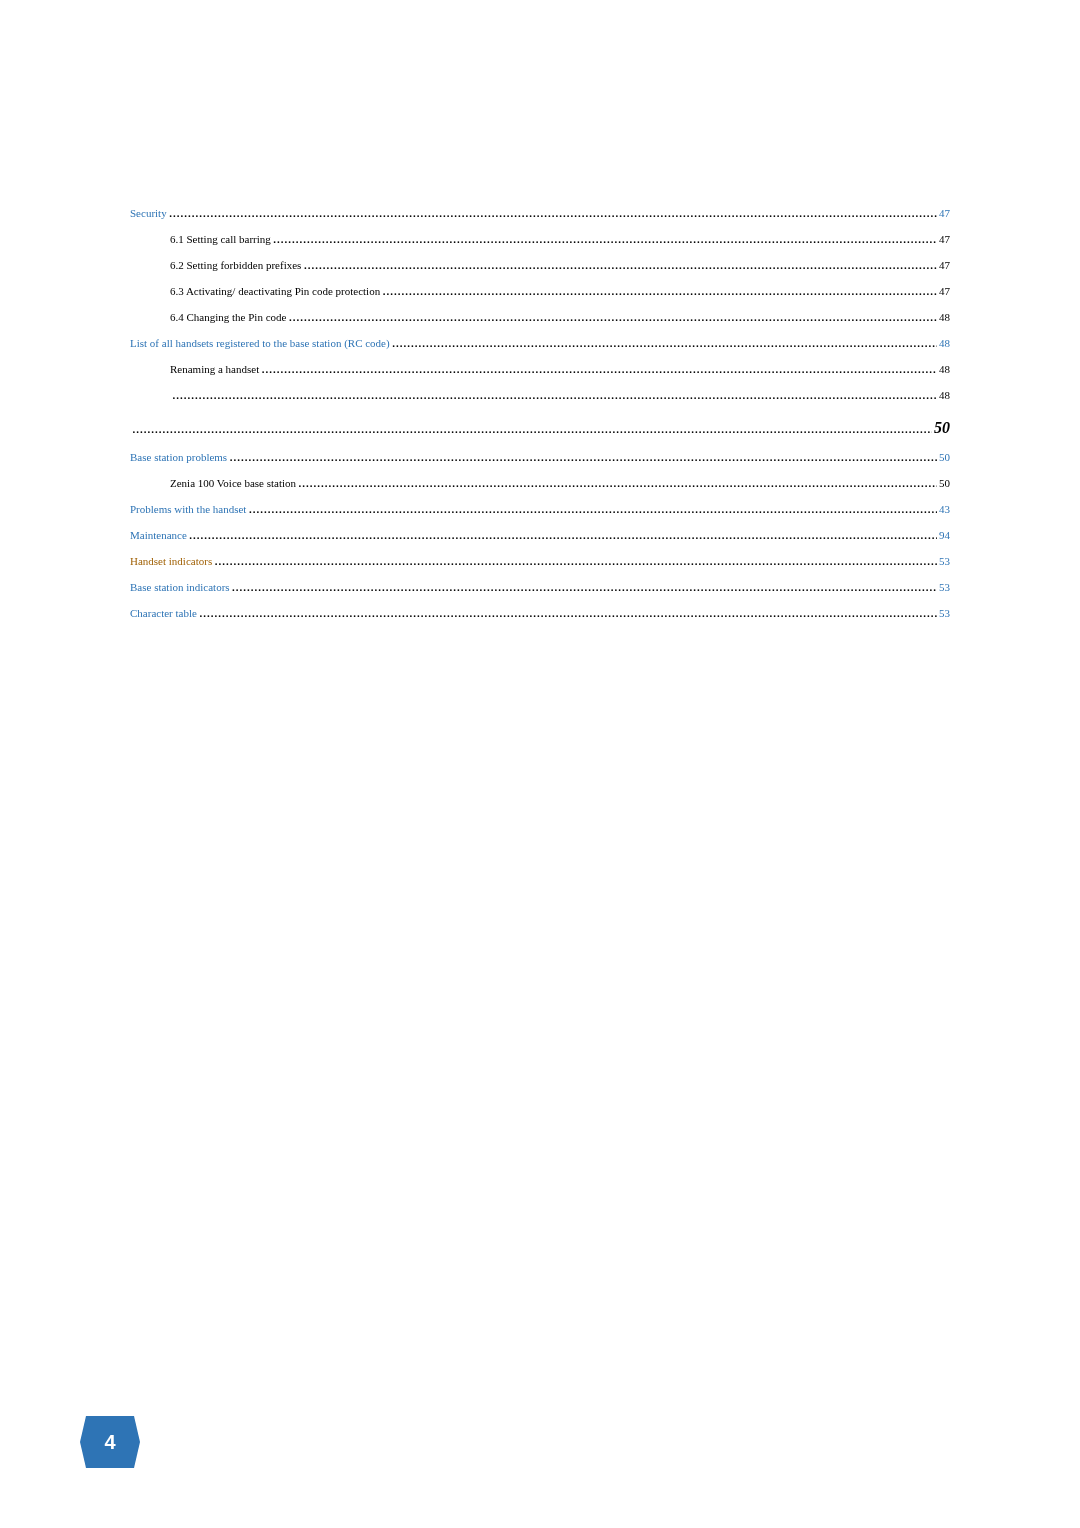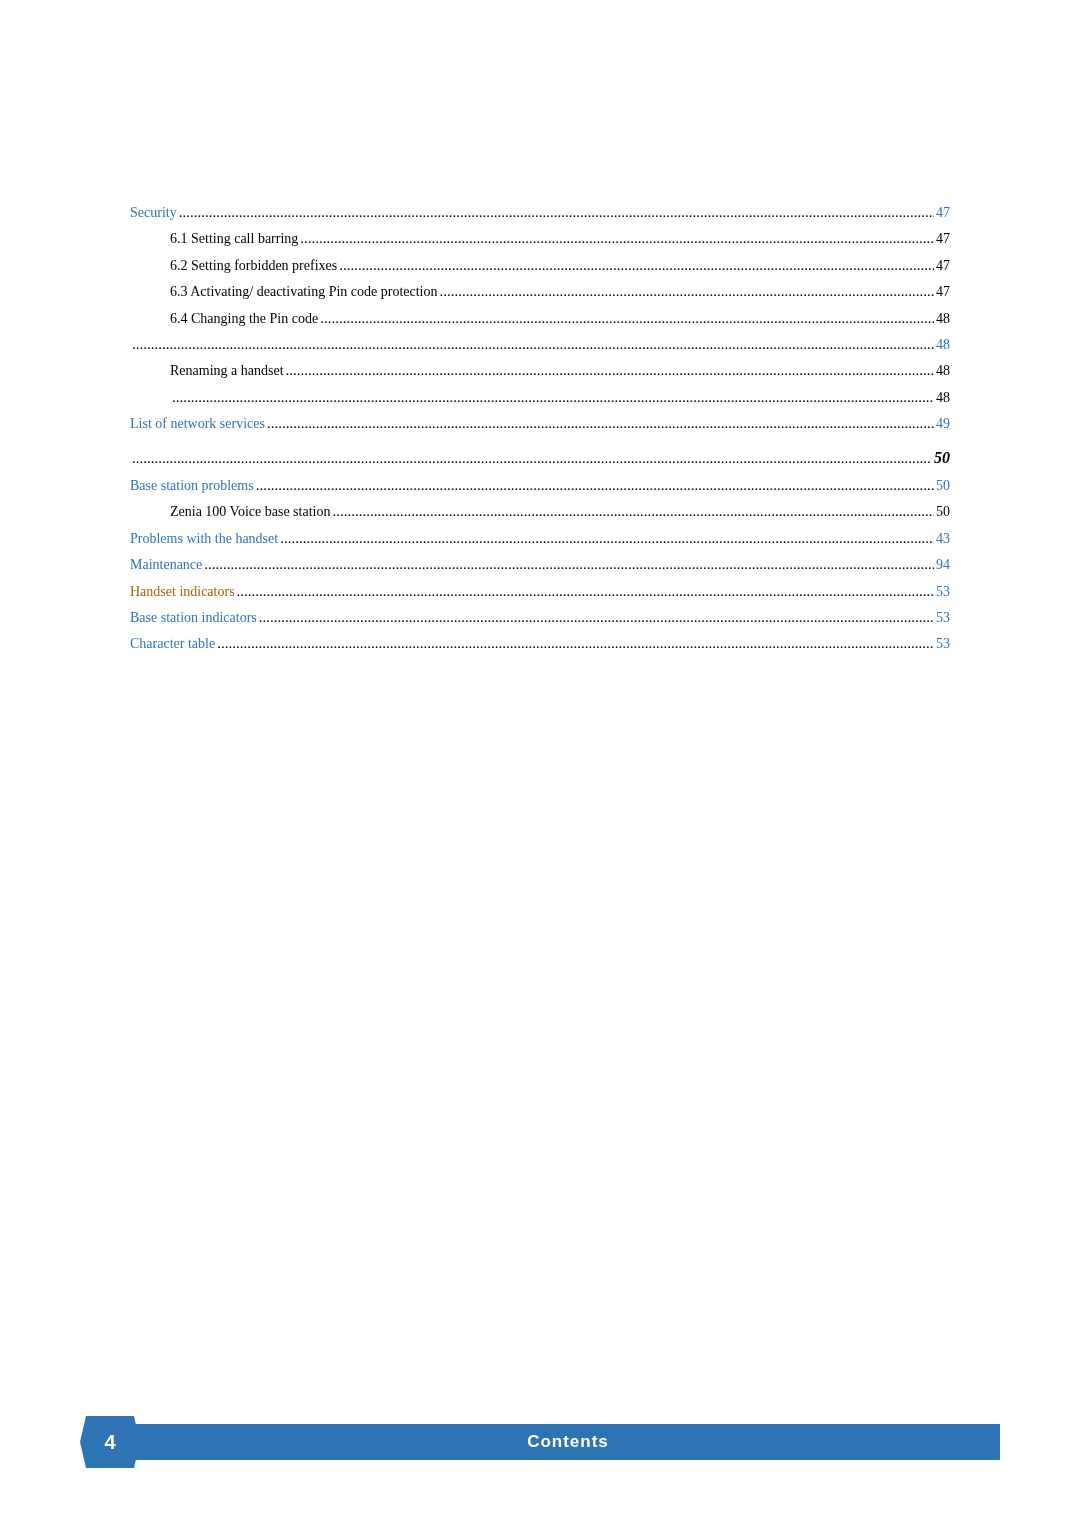--- a/index.html
+++ b/index.html
@@ -18,21 +18,21 @@
     }
 
     .page-content {
       padding: 200px 130px 100px 130px;
     }
 
     .toc-entry {
       display: flex;
       align-items: baseline;
       margin-bottom: 2px;
-      font-size: 14px;
+      font-size: 11px;
       line-height: 1.6;
       color: #000000;
     }
 
     .toc-entry.link {
       color: #2e74b5;
     }
 
     .toc-entry .entry-text {
       white-space: nowrap;
@@ -183,40 +183,36 @@
     <span class="page-num">47</span>
   </div>
 
   <div class="toc-entry indent-1">
     <span class="entry-text">6.4 Changing the Pin code</span>
     <span class="dots"></span>
     <span class="page-num">48</span>
   </div>
 
   <div class="toc-entry link">
+    <span class="entry-text" style="color: rgb(46, 116, 181);">List of all handsets registered to the base station (RC code)</span>
     <span class="dots" style="color: rgb(0, 0, 0);"></span>
     <span class="page-num" style="color: rgb(46, 116, 181);">48</span>
   </div>
 
   <div class="toc-entry indent-1">
     <span class="entry-text">Renaming a handset</span>
     <span class="dots"></span>
     <span class="page-num">48</span>
   </div>
 
   <div class="toc-entry indent-1">
     <span class="dots"></span>
     <span class="page-num">48</span>
   </div>
 
-  <div class="toc-entry link">
-    <span class="entry-text" style="color: rgb(46, 116, 181);">List of network services</span>
-    <span class="dots" style="color: rgb(0, 0, 0);"></span>
-    <span class="page-num" style="color: rgb(46, 116, 181);">49</span>
-  </div>
 
   <div class="spacer"></div>
 
   <div class="section-heading">
     <span class="dots"></span>
     <span class="page-num">50</span>
   </div>
 
   <div class="toc-entry link">
     <span class="entry-text" style="color: rgb(46, 116, 181);">Base station problems</span>
@@ -262,16 +258,13 @@
 
   <div class="spacer"></div>
 
 
 </div>
 
 <div class="bottom-bar">
   <div class="page-badge">
     <span style="color:white; font-size:20px; font-weight:bold; font-family:Arial,sans-serif;">4</span>
   </div>
-  <div class="contents-bar">
-    <span class="contents-label">Contents</span>
-  </div>
 </div>
 
 </body></html>

